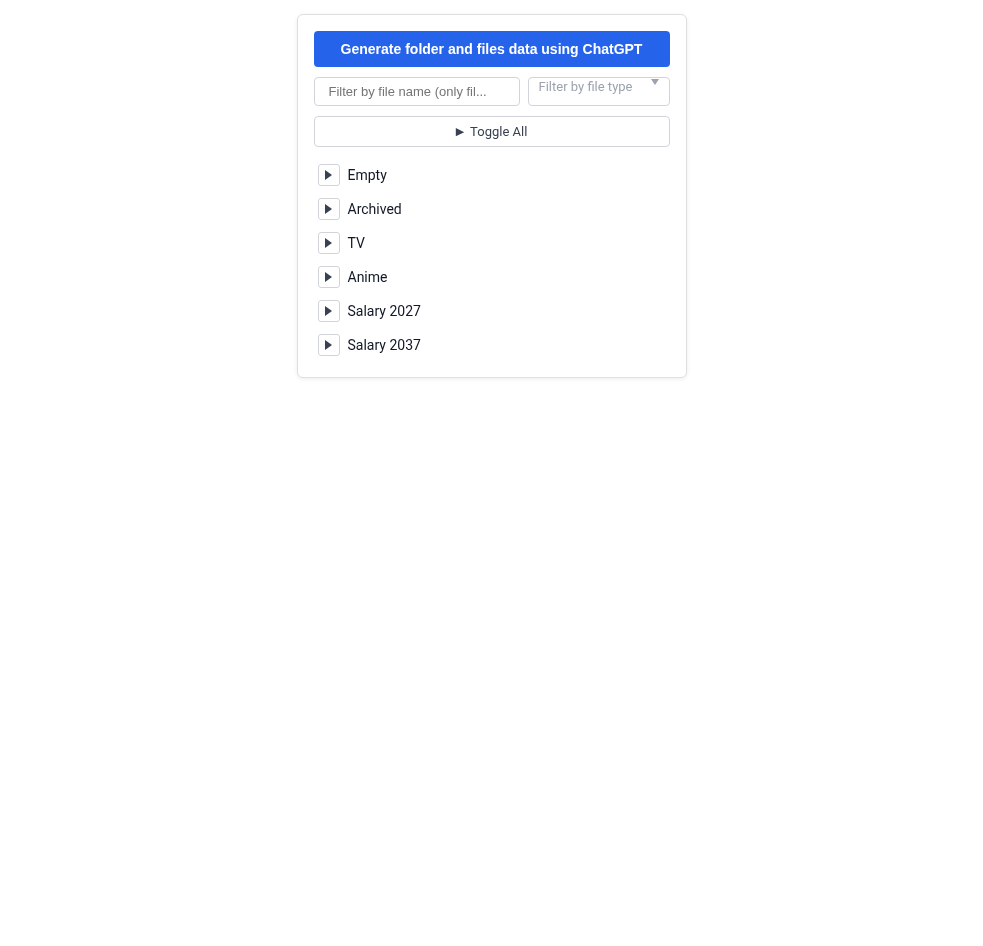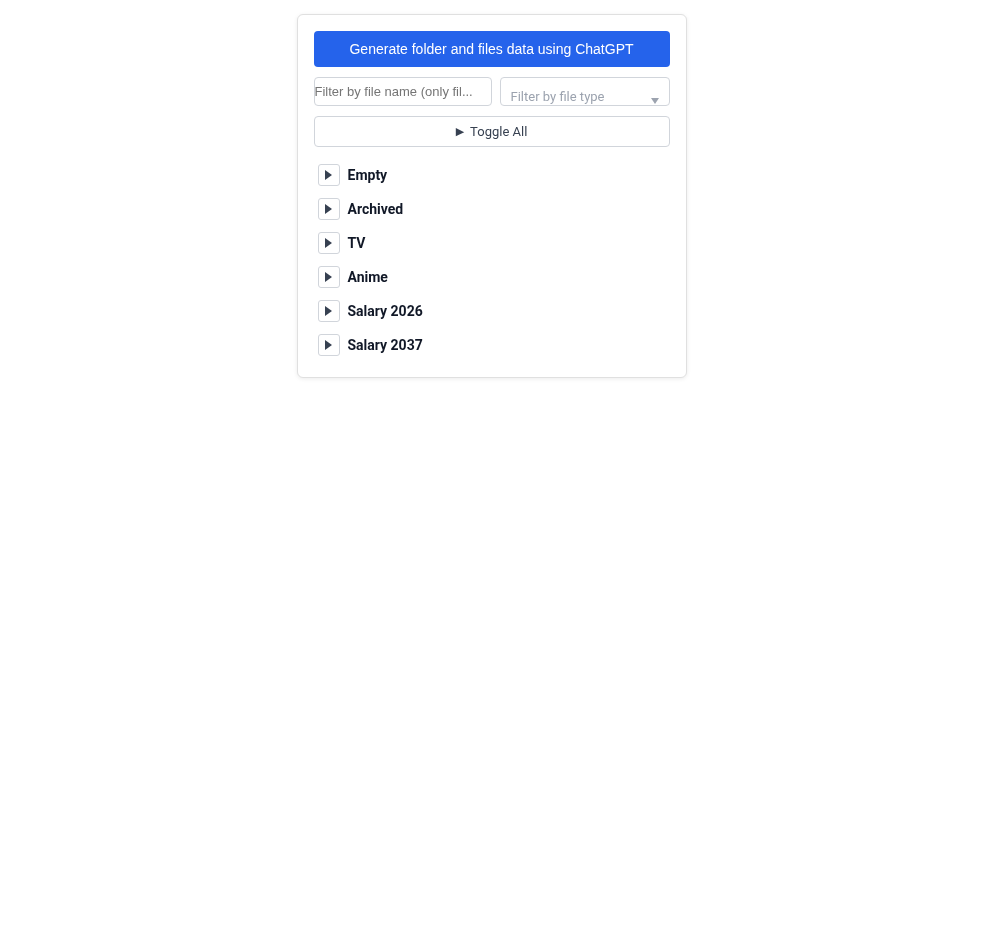--- a/index.html
+++ b/index.html
@@ -33,51 +33,51 @@
     .generate-btn {
       width: 100%;
       background: #2563eb;
       color: #ffffff;
       border: none;
       border-radius: 4px;
       padding: 10px 16px;
       font-size: 14px;
       cursor: pointer;
       margin-bottom: 10px;
-      font-weight: 400;
+      font-weight: 700;
     }
 
     .filters-row {
       display: flex;
       gap: 8px;
       margin-bottom: 10px;
     }
 
     .filter-input {
       flex: 1;
       border: 1px solid #d1d5db;
       border-radius: 4px;
-      padding: 6px 0;
+      padding: 6px 14px;
       font-size: 13px;
       color: #9ca3af;
       background: #fff;
       outline: none;
     }
 
     .filter-type-btn {
       flex: 1;
       border: 1px solid #d1d5db;
       border-radius: 4px;
       padding: 1px 10px;
       font-size: 13px;
       color: #9ca3af;
       background: #fff;
       cursor: pointer;
       display: flex;
-      align-items: flex-end;
+      align-items: flex-start;
       justify-content: space-between;
     }
 
     .toggle-all-row {
       border: 1px solid #d1d5db;
       border-radius: 4px;
       padding: 7px 12px;
       display: flex;
       align-items: center;
       justify-content: center;
@@ -128,21 +128,20 @@
       width: 0;
       height: 0;
       border-left: 4px solid transparent;
       border-right: 4px solid transparent;
       border-top: 6px solid #9ca3af;
     }
 
     .folder-name {
       font-size: 14px;
       color: #111827;
-      font-weight: bold;
     }
   </style>
 </head>
 <body>
 
 <div class="main-container">
   <button class="generate-btn">Generate folder and files data using ChatGPT</button>
 
   <div class="filters-row">
     <input class="filter-input" type="text" placeholder="Filter by file name (only fil..." style="">
@@ -181,21 +180,21 @@
       <div class="folder-item">
         <div class="expand-btn">
           <div class="chevron-right"></div>
         </div>
         <span class="folder-name">Anime</span>
       </div>
       <div class="folder-item">
         <div class="expand-btn">
           <div class="chevron-right"></div>
         </div>
-        <span class="folder-name">Salary 2026</span>
+        <span class="folder-name">Salary 2027</span>
       </div>
       <div class="folder-item">
         <div class="expand-btn">
           <div class="chevron-right"></div>
         </div>
         <span class="folder-name">Salary 2037</span>
       </div>
     </div>
 </div>
 

